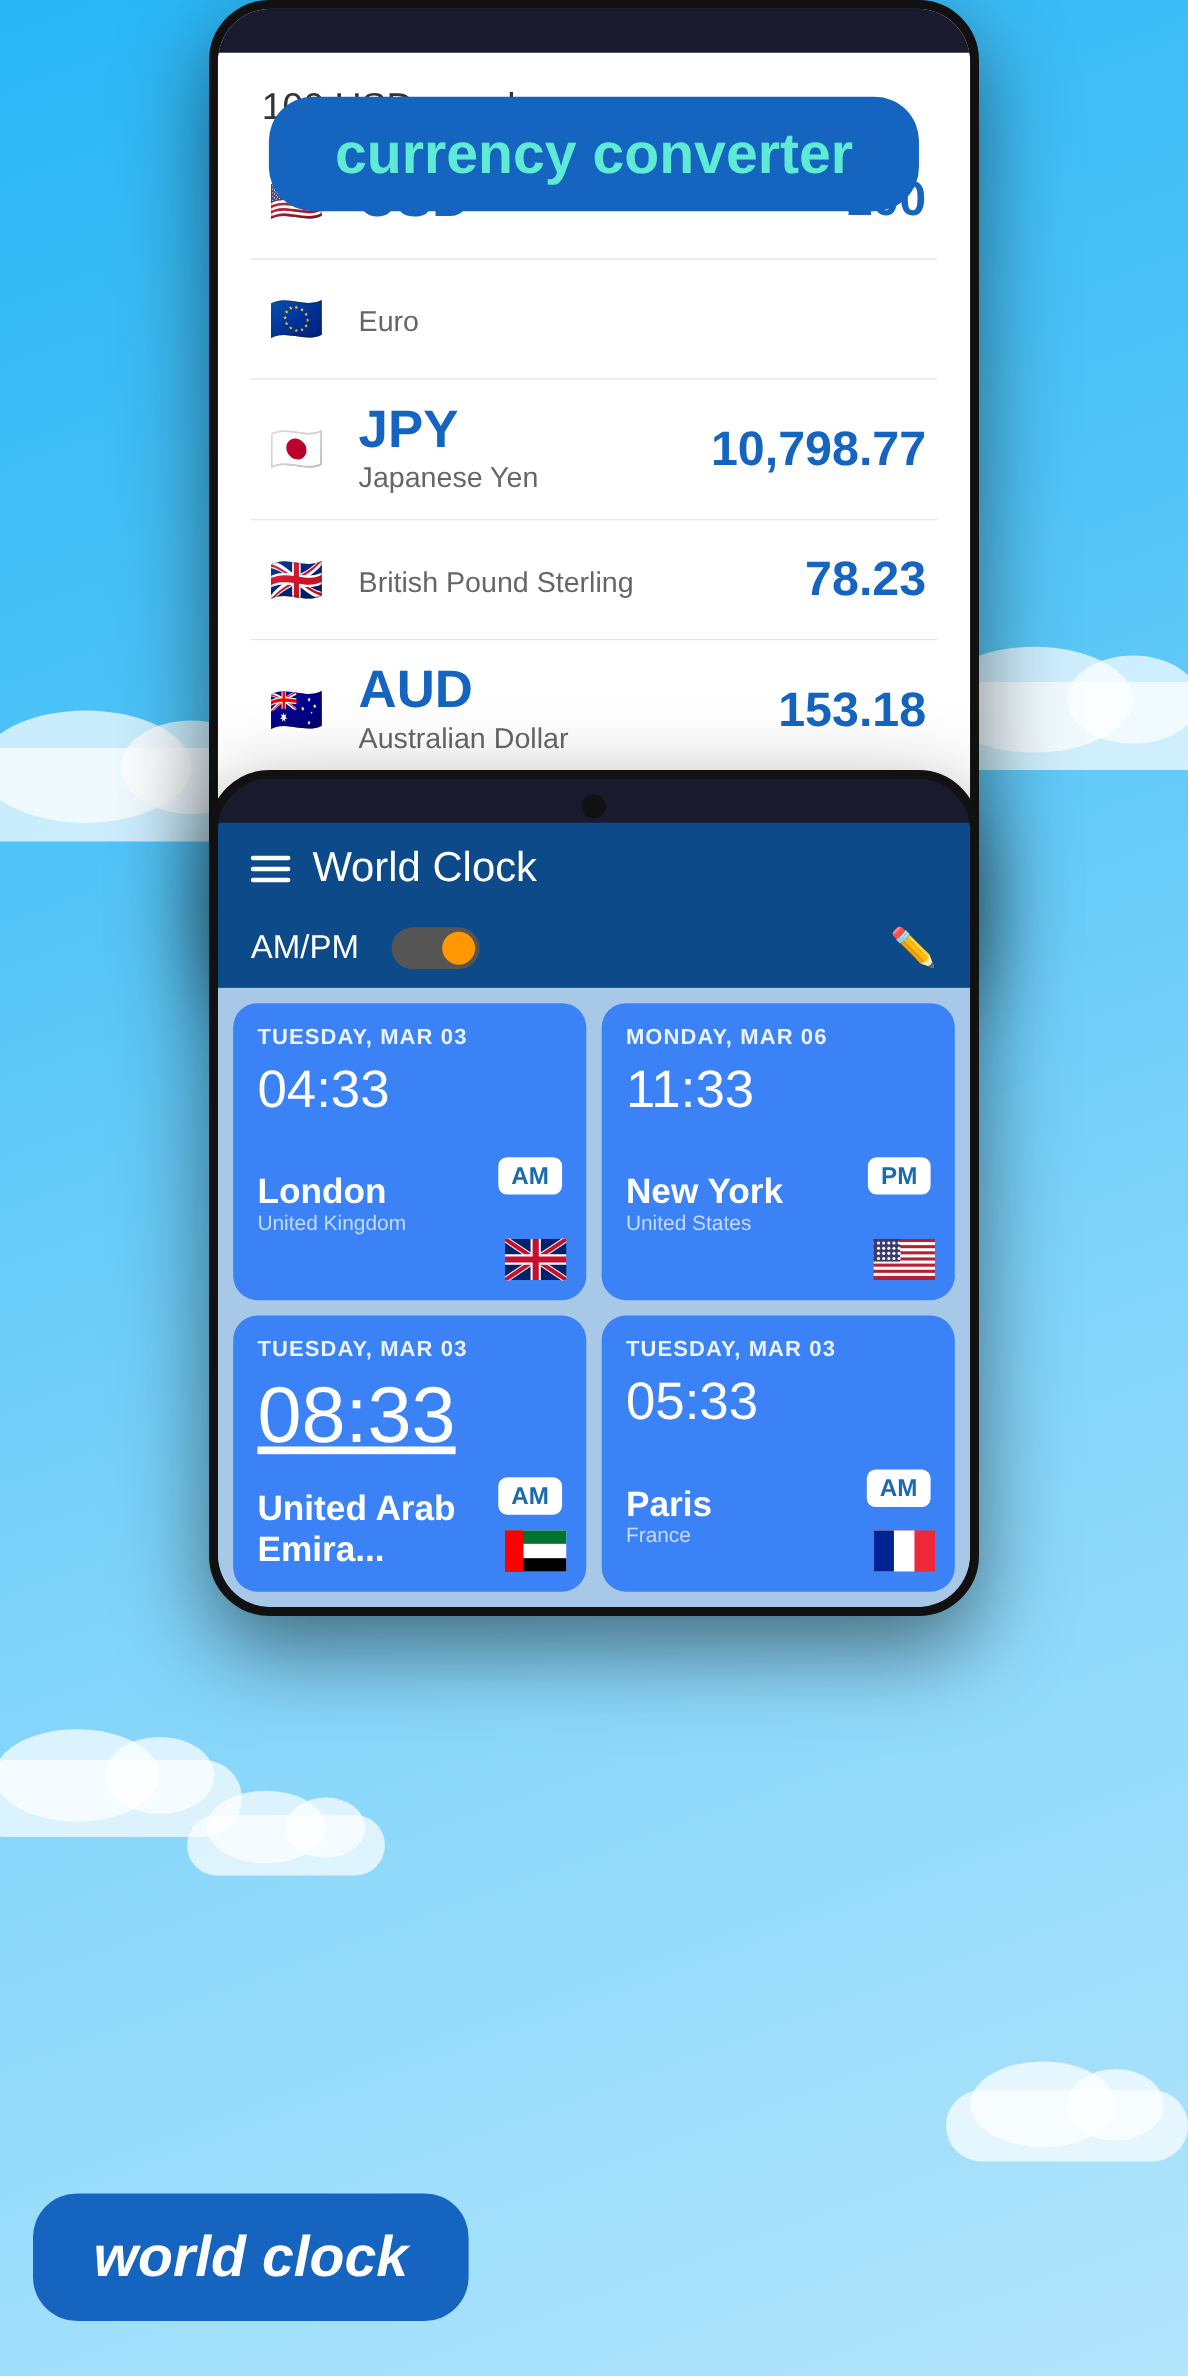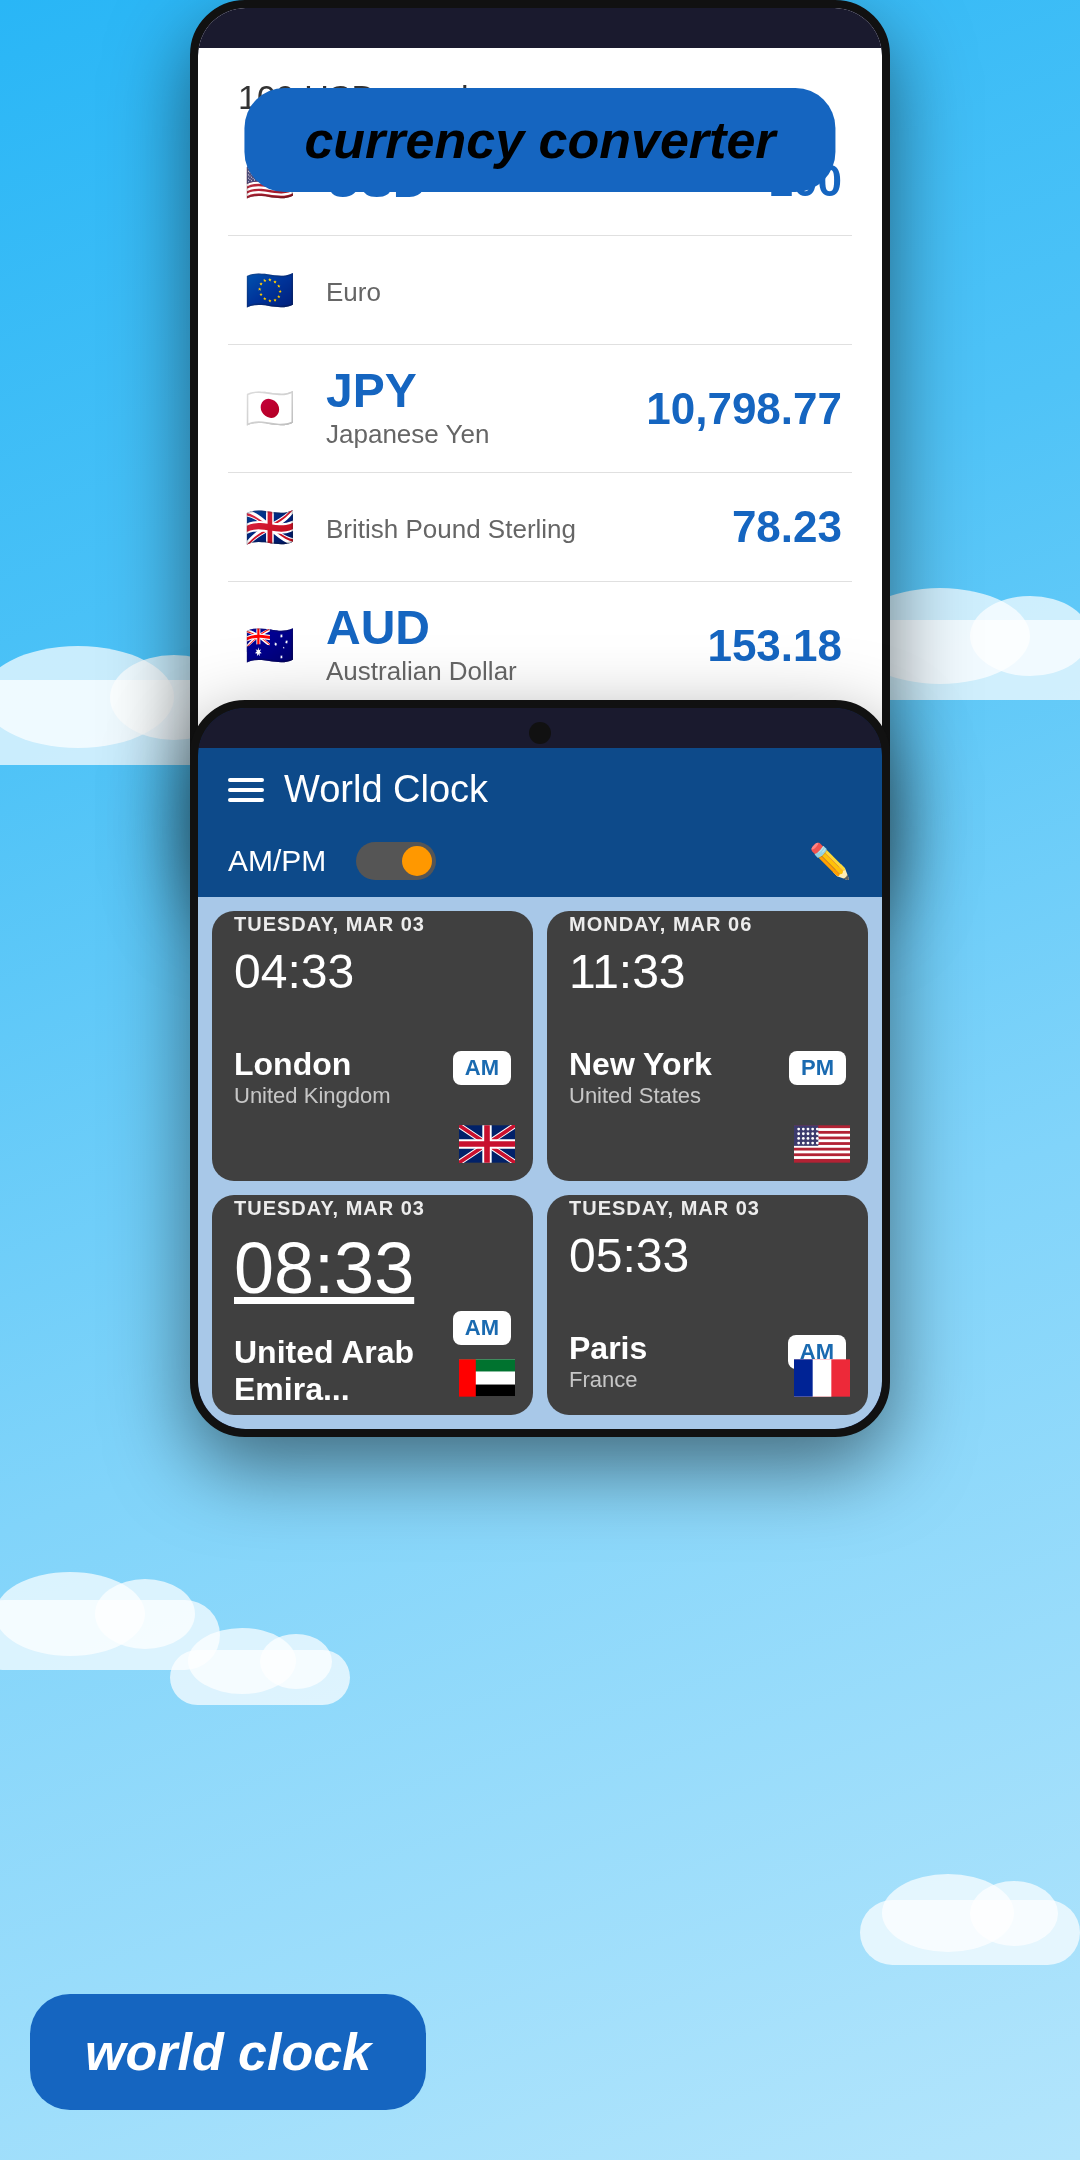--- a/index.html
+++ b/index.html
@@ -39,24 +39,23 @@
       top: 80px;
       left: 50%;
       transform: translateX(-50%);
       background: #1565c0;
       border-radius: 40px;
       padding: 22px 60px;
       z-index: 10;
       white-space: nowrap;
     }
     .currency-badge-text {
-      color: #000000;
+      color: #5eead4;
       font-size: 52px;
       font-weight: 900;
-      font-style: italic;
     }
 
     .currency-header {
       padding: 30px 40px 10px 40px;
       font-size: 34px;
       color: #333;
       font-weight: 500;
     }
 
     .currency-list {
@@ -215,23 +214,23 @@
     
     .clock-grid {
       display: grid;
       grid-template-columns: 1fr 1fr;
       gap: 14px;
       padding: 14px;
       background: #a8c8e8;
     }
 
     .clock-card {
-      background: #404040;
+      background: #3b82f6;
       border-radius: 22px;
-      padding: 2px 22px;
+      padding: 20px 22px;
       color: white;
       min-height: 270px;
       position: relative;
       overflow: hidden;
     }
 
     .clock-date {
       font-size: 20px;
       font-weight: 700;
       letter-spacing: 1px;
@@ -261,21 +260,21 @@
     }
 
     .city-name {
       font-size: 32px;
       font-weight: 600;
       color: white;
       margin-top: 50px;
     }
 
     .country-name {
-      font-size: 22px;
+      font-size: 19px;
       color: rgba(255,255,255,0.7);
     }
 
     
     .flag-uk {
       width: 56px;
       height: 38px;
       position: absolute;
       bottom: 18px;
       right: 18px;

